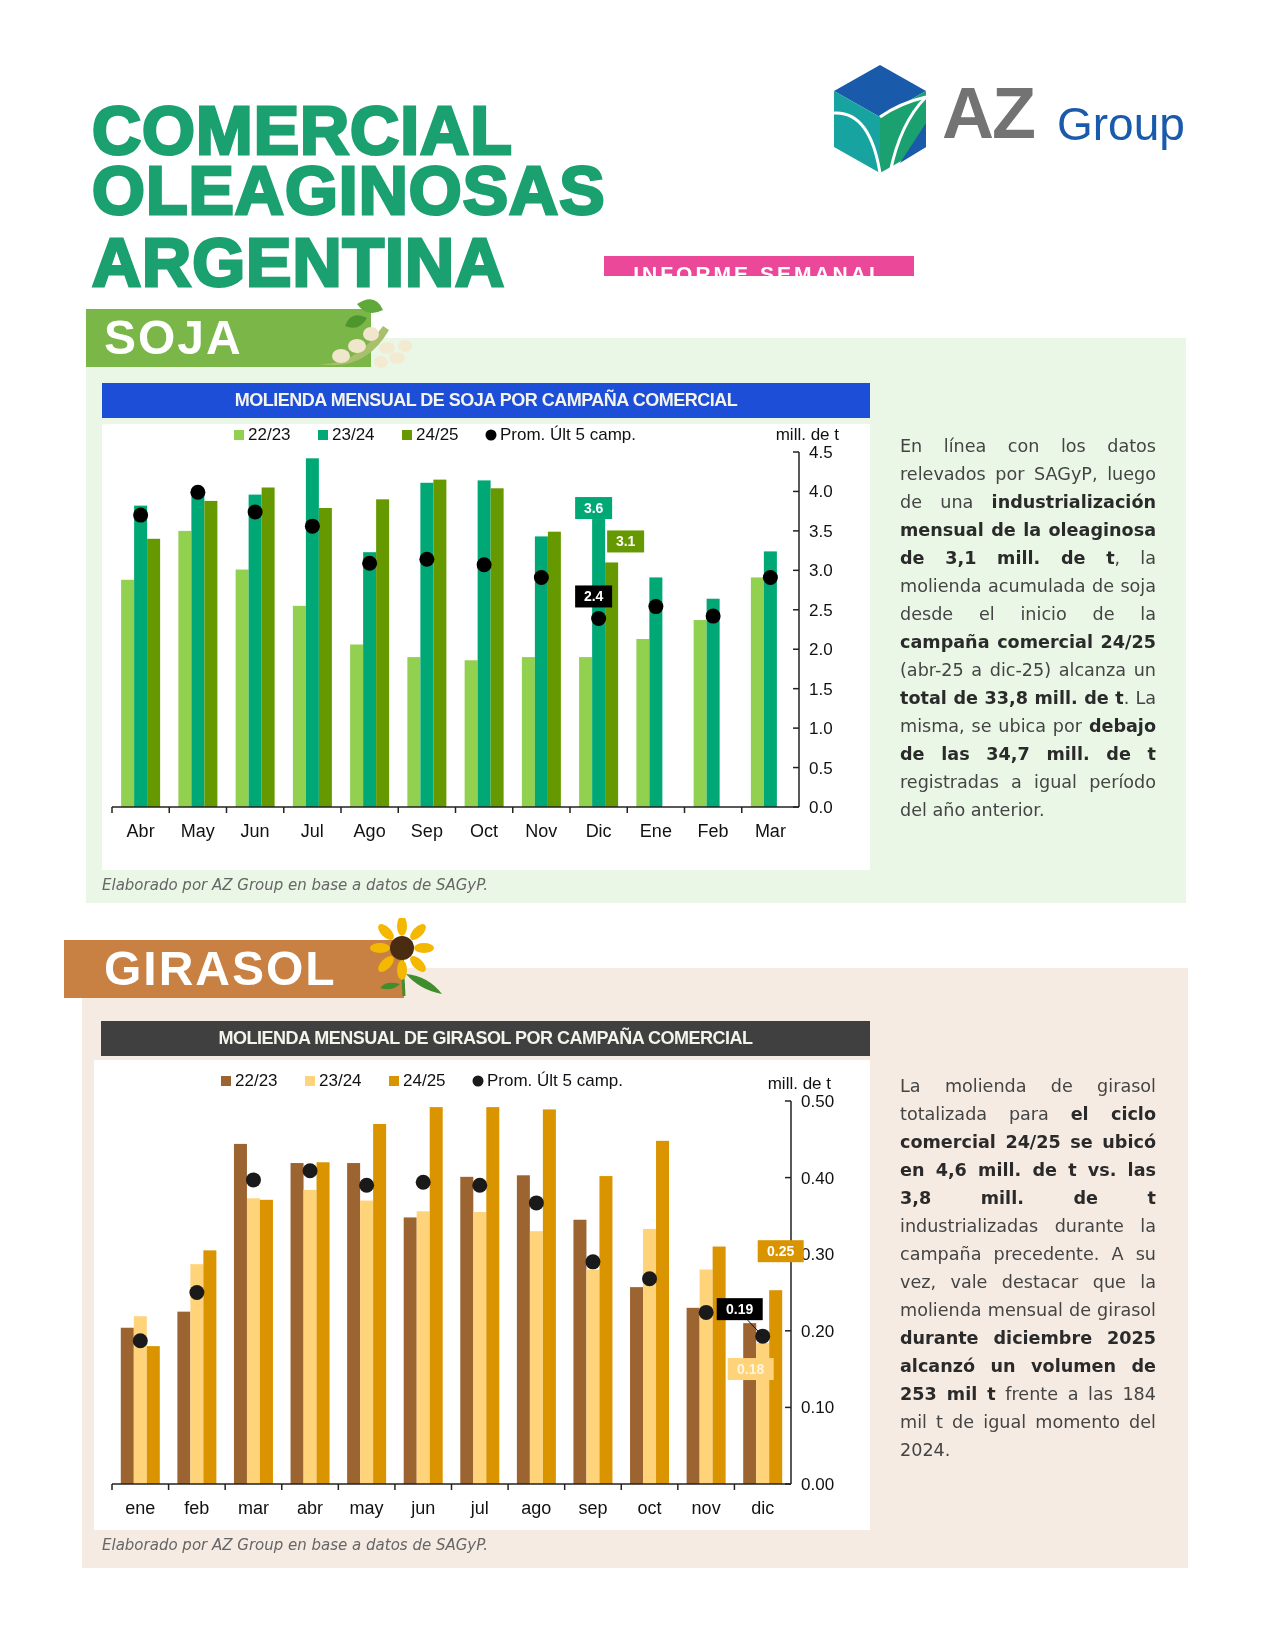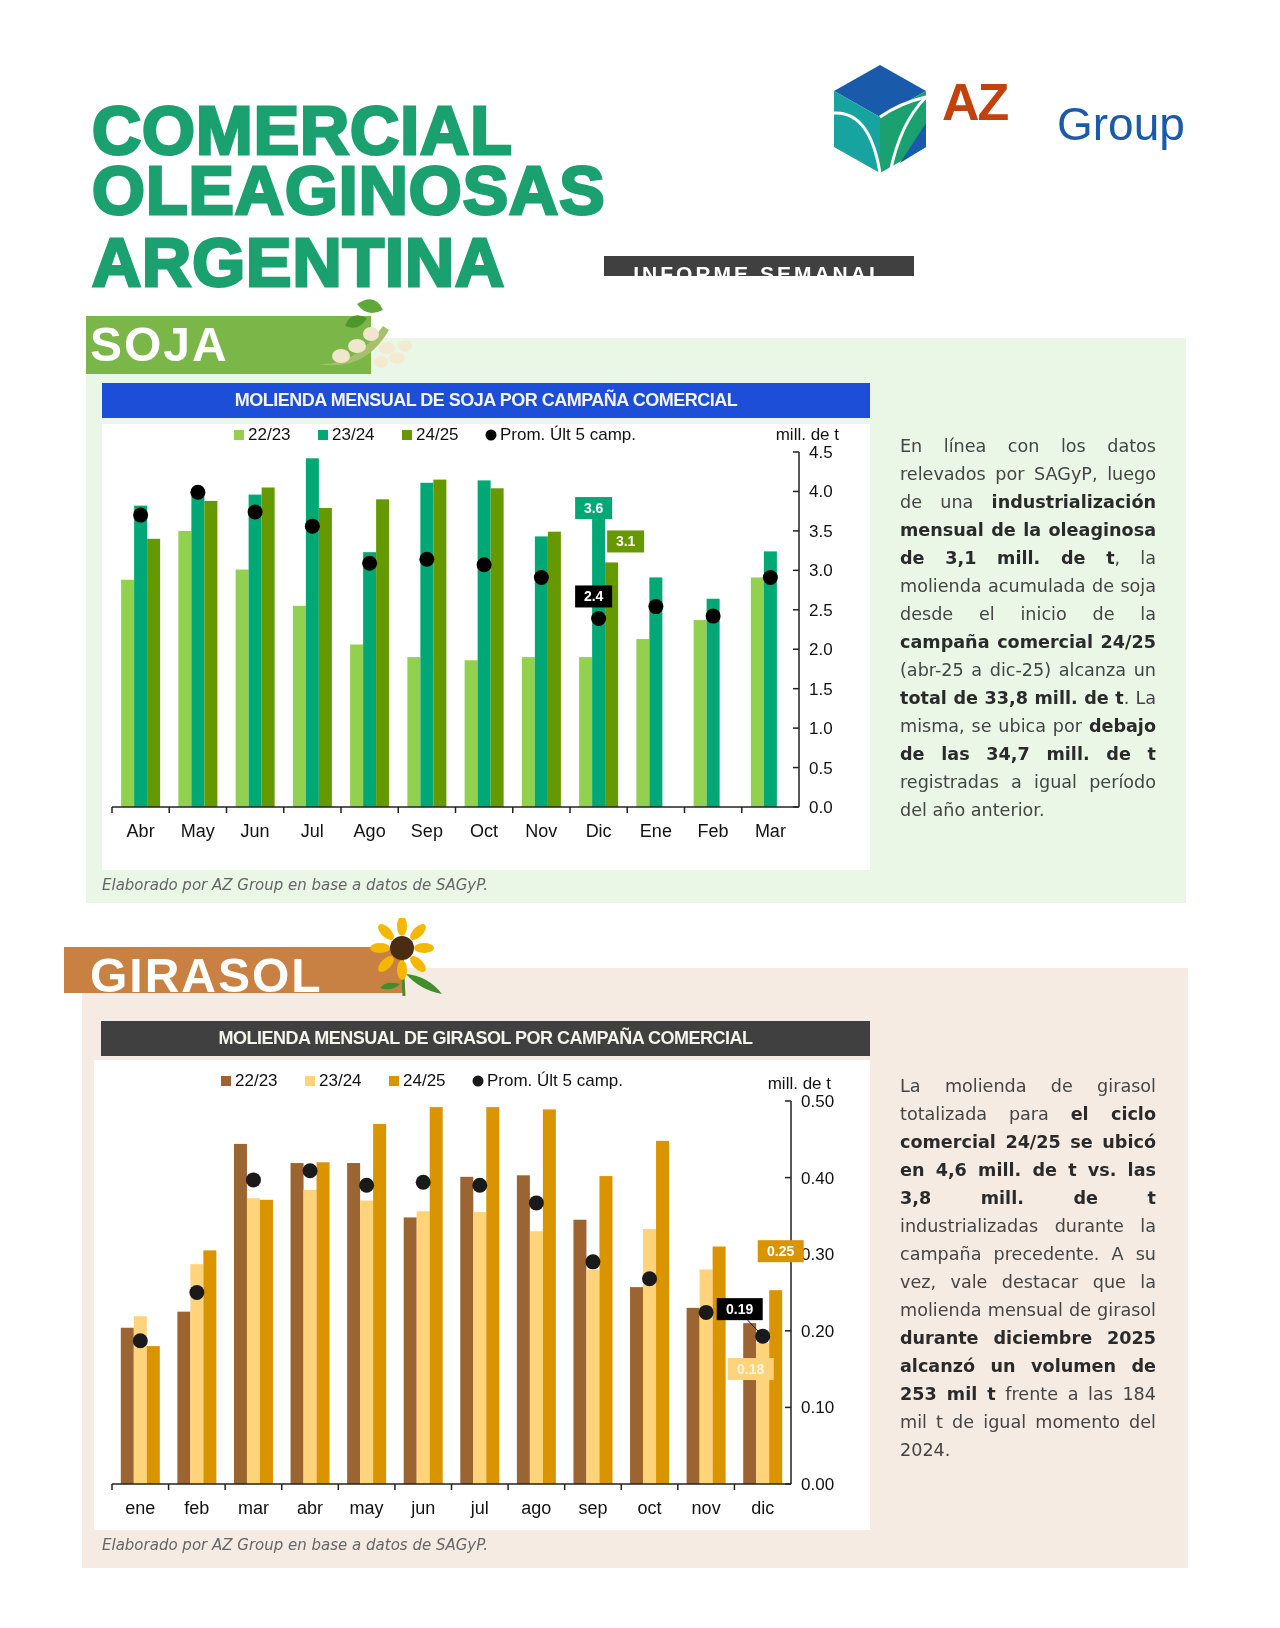--- a/index.html
+++ b/index.html
@@ -1,25 +1,25 @@
 <!DOCTYPE html>
 <html><head>
 <meta charset="utf-8">
 <style>
   * { box-sizing: border-box; margin: 0; padding: 0; }
   body { width: 1280px; height: 1628px; background: #ffffff; position: relative; overflow: hidden; font-family: "Liberation Sans", sans-serif; }
   .abs { position: absolute; }
   .title-line { position: absolute; left: 92px; font-family: "Liberation Sans", sans-serif; font-weight: bold; font-size: 68px; line-height: 60px; letter-spacing: 1px; color: #ffffff; -webkit-text-stroke: 3px #1ba070; paint-order: stroke fill; }
   .title-inner { color: #1ba070; }
-  .badge { position: absolute; left: 604px; top: 256px; width: 310px; height: 20px; background: #404040; color: #fff; font-weight: bold; font-size: 21px; letter-spacing: 3px; text-align: center; line-height: 35px; }
+  .badge { position: absolute; left: 604px; top: 256px; width: 310px; height: 20px; background: #ec4899; color: #fff; font-weight: bold; font-size: 21px; letter-spacing: 3px; text-align: center; line-height: 35px; }
   .logo { position: absolute; left: 830px; top: 63px; }
-  .logo-az { position: absolute; left: 942px; top: 72px; font-weight: bold; font-size: 52px; color: #c2410c; letter-spacing: -2px; }
+  .logo-az { position: absolute; left: 942px; top: 72px; font-weight: bold; font-size: 72px; color: #737373; letter-spacing: -2px; }
   .logo-group { position: absolute; left: 1057px; top: 97px; font-size: 46px; color: #1a5aab; }
   .panel { position: absolute; }
-  .sec-tab { position: absolute; color: #fff; font-weight: bold; font-size: 48px; letter-spacing: 2px; padding-left: 4px; line-height: 58px; margin-top: 7px; }
+  .sec-tab { position: absolute; color: #fff; font-weight: bold; font-size: 48px; letter-spacing: 2px; padding-left: 18px; line-height: 58px; }
   .chart-head { position: absolute; color: #f4f4ec; font-weight: bold; font-size: 18px; text-align: center; letter-spacing: -0.5px; }
   .chart-box { position: absolute; background: #ffffff; }
   .source { position: absolute; font-family: "DejaVu Sans", sans-serif; font-style: italic; font-size: 15px; color: #666; }
   .side-text { position: absolute; width: 256px; font-family: "DejaVu Sans", sans-serif; font-size: 17.6px; line-height: 28px; color: #444; text-align: justify; }
   .side-text b { color: #2a2a2a; }
   svg text { font-family: "Liberation Sans", sans-serif; }
 </style>
 </head>
 <body>
 
@@ -172,21 +172,21 @@
       <text x="523.625" y="122.44444444444446" text-anchor="middle" font-size="14" font-weight="bold" fill="#ffffff">3.1</text>
       <rect x="473.125" y="161.45555555555558" width="37" height="22" fill="#000000"></rect>
       <text x="491.625" y="177.45555555555558" text-anchor="middle" font-size="14" font-weight="bold" fill="#ffffff">2.4</text>
     </svg>
 </div>
 
 <div class="source" style="left:102px; top:876px;">Elaborado por AZ Group en base a datos de SAGyP.</div>
 <div class="side-text" style="left:900px; top:432px;">En línea con los datos relevados por SAGyP, luego de una <b>industrialización mensual de la oleaginosa de 3,1 mill. de t</b>, la molienda acumulada de soja desde el inicio de la <b>campaña comercial 24/25</b> (abr-25 a dic-25) alcanza un <b>total de 33,8 mill. de t</b>. La misma, se ubica por <b>debajo de las 34,7 mill. de t</b> registradas a igual período del año anterior.</div>
 
 <div class="panel" style="left:82px; top:968px; width:1106px; height:600px; background:#f6ebe3;"></div>
-<div class="sec-tab" style="left:64px; top:940px; width:340px; height:46px; background:#c98143;">
+<div class="sec-tab" style="left:64px; top:940px; width:340px; height:58px; background:#c98143;">
   <span style="padding-left:22px;">GIRASOL</span>
 </div>
 <div class="abs" style="left:362px; top:918px;">
   <svg width="90" height="80" viewBox="0 0 90 80">
     <path d="M40,40 L42,78" stroke="#4b8a2a" stroke-width="3"></path>
     <path d="M44,56 Q66,58 80,76 Q58,72 44,56Z" fill="#3f8d2b"></path>
     <path d="M38,66 Q24,62 18,70 Q30,74 38,66Z" fill="#3f8d2b"></path>
     <g fill="#f5b800">
       <ellipse cx="40" cy="8" rx="5" ry="10"></ellipse>
       <ellipse cx="40" cy="52" rx="5" ry="10"></ellipse>

